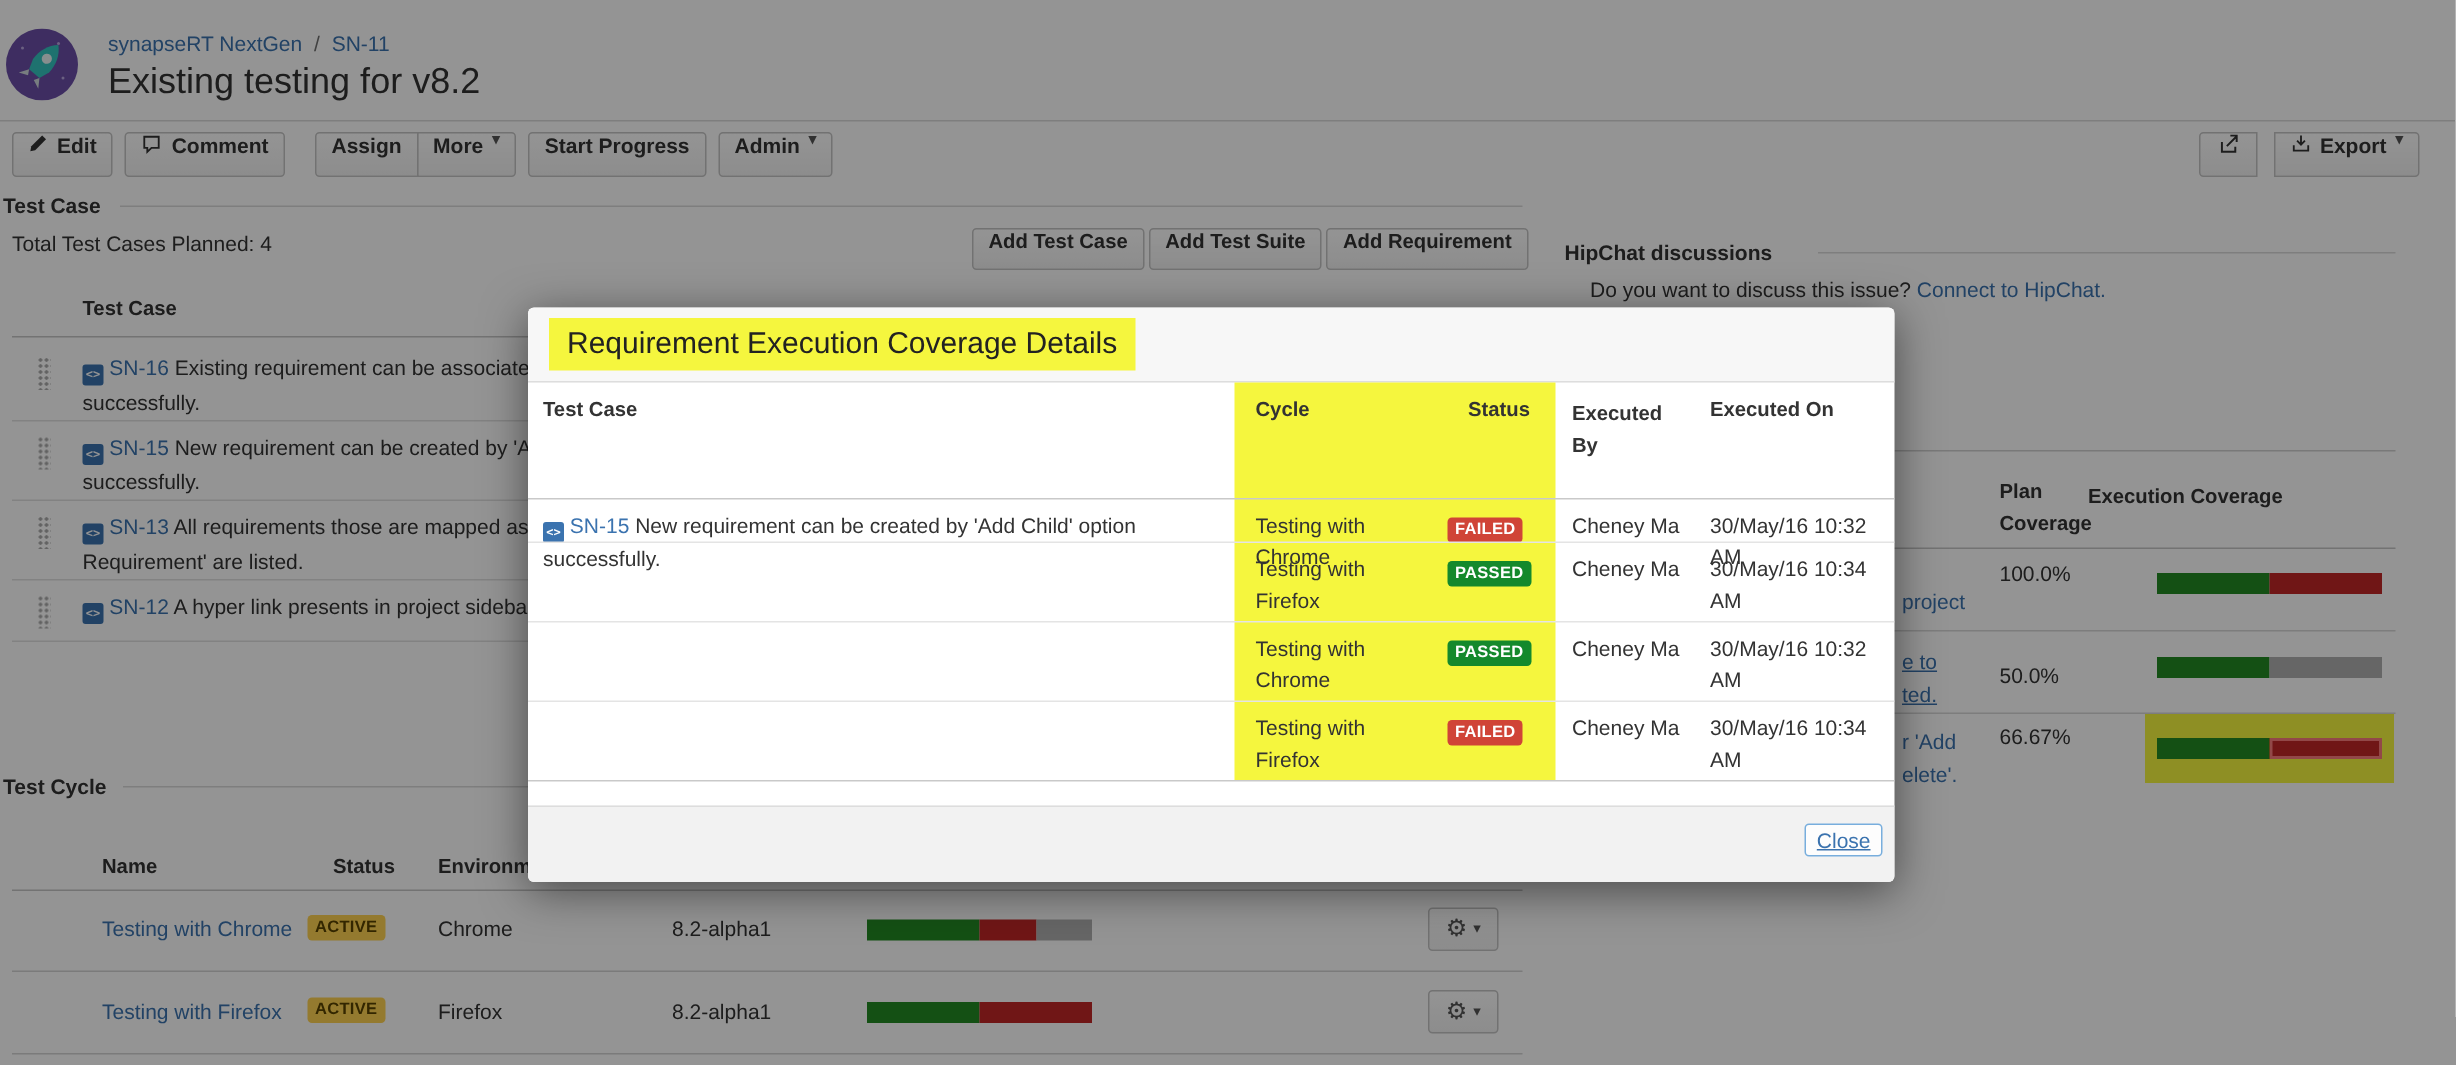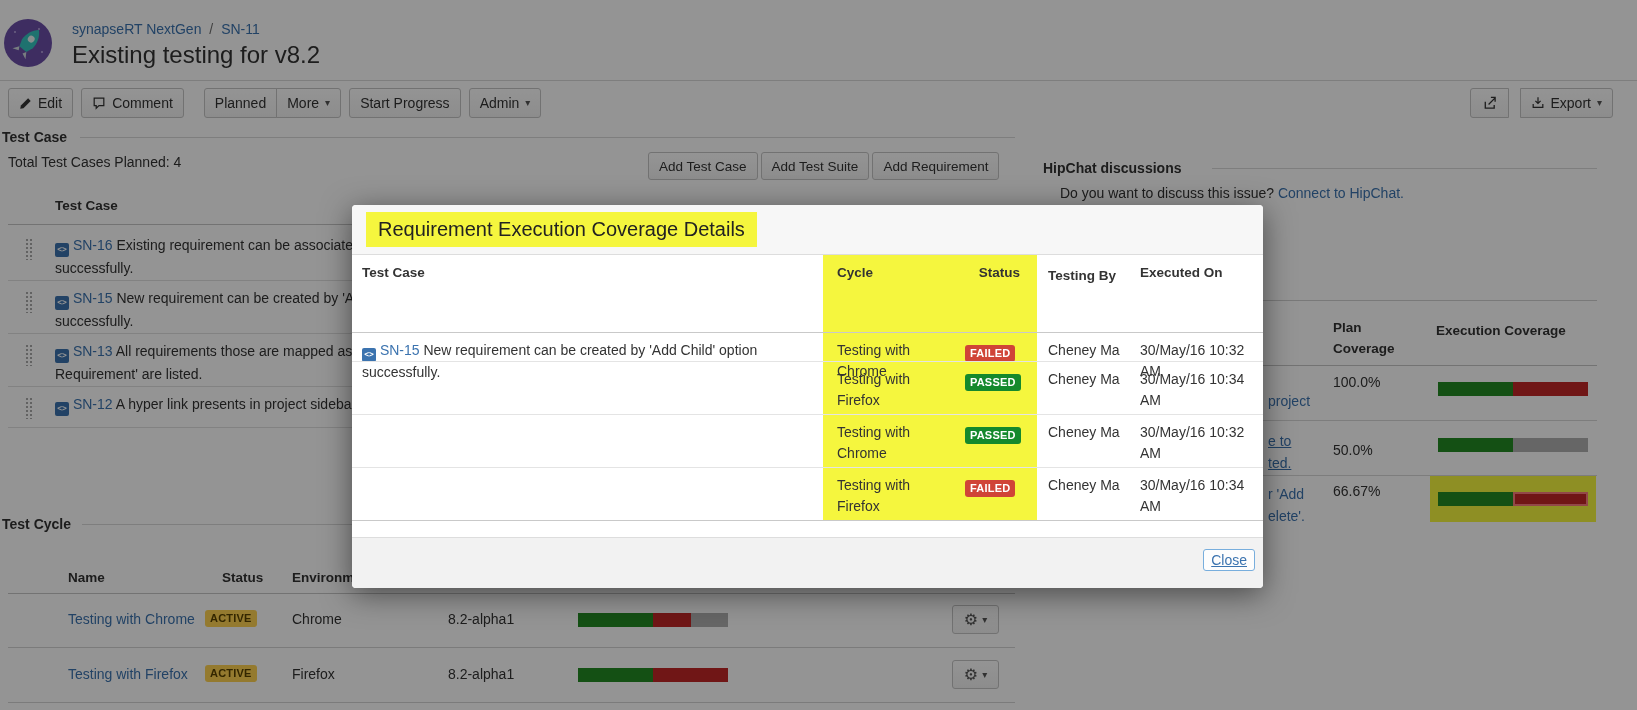--- a/index.html
+++ b/index.html
@@ -8,23 +8,23 @@
     width:1637px; height:710px; position:relative; overflow:hidden;
     background:#fff; font-family:"Liberation Sans", sans-serif; color:#333; font-size:14px;
   }
   .abs { position:absolute; }
   a { color:#3b73af; text-decoration:none; cursor:pointer; }
   .rule { border-top:1px solid #d9d9d9; height:0; }
   .sect-head { font-weight:bold; font-size:14px; color:#333; }
 
   
   .btn {
-    display:inline-flex; align-items:center; gap:6px; height:30px; padding:0 10px;
+    display:inline-flex; align-items:flex-start; gap:6px; height:30px; padding:0 10px;
     background:linear-gradient(#ffffff,#f2f2f2); border:1px solid #c4c4c4; border-radius:3px;
-    color:#333; font-size:14px; cursor:pointer; white-space:nowrap;
+    color:#333; font-size:14px; cursor:pointer; white-space:nowrap;font-weight:bold;
   }
   .btn-sm { height:28px; font-size:13.5px; }
   .btn-group { display:inline-flex; }
   .btn-group .btn { border-radius:0; margin-left:-1px; }
   .btn-group .btn:first-child { border-radius:3px 0 0 3px; margin-left:0; }
   .btn-group .btn:last-child { border-radius:0 3px 3px 0; }
   .caret { font-size:10px; color:#555; line-height:1; }
 
   
   .breadcrumb { font-size:14px; }
@@ -120,21 +120,21 @@
   </button>
   <button class="btn">
     <svg width="14" height="14" viewBox="0 0 16 16">
         <path d="M2.5 2.5h11v8.5H8l-3.2 3v-3H2.5z" fill="none" stroke="#333" stroke-width="1.4"></path>
       </svg>
     <span>Comment</span>
   </button>
   <span style="width:4px;"></span>
   <span class="btn-group">
     <button class="btn">
-        <span>Planned</span>
+        <span>Assign</span>
       </button>
     <button class="btn">
       <span>More</span>
       <span class="caret">▾</span>
     </button>
   </span>
   <button class="btn">
       <span>Start Progress</span>
     </button>
   <button class="btn">
@@ -251,21 +251,21 @@
 <div class="abs" style="left:1060px; top:185px;">
   <span>Do you want to discuss this issue?</span>
   <a>Connect to HipChat.</a>
 </div>
 
 <div class="abs rule" style="left:1263px; top:300px; width:334px; border-color:#d0d0d0;"></div>
 <div class="abs col-head" style="left:1333px; top:317px; line-height:21px;">
   <div>Plan</div>
   <div>Coverage</div>
 </div>
-<div class="abs col-head" style="left:1436px; top:323px;">Execution Coverage</div>
+<div class="abs col-head" style="left:1392px; top:323px;">Execution Coverage</div>
 <div class="abs rule" style="left:1240px; top:365px; width:357px; border-color:#c6c6c6;"></div>
 
 <div class="abs" style="left:1240px; top:365px; width:357px; height:56px; border-bottom:1px solid #d8d8d8;">
   <a class="abs" style="left:28px; top:9px; line-height:22px;margin-top:16px;">
     <div>project</div>
     <div></div>
   </a>
   <span class="abs" style="left:93px; top:9px;">100.0%</span>
   <div class="abs bar" style="left:198px; top:17px;">
       <span style="width: 50%; background: rgb(35, 139, 35);"></span>
@@ -303,21 +303,21 @@
 <div class="modal">
   <div class="modal-header">
     <div class="modal-title hl">Requirement Execution Coverage Details</div>
   </div>
 
   <div class="abs hl" style="left:471px; top:50px; width:214px; height:265px;"></div>
 
   <div class="abs col-head" style="left:10px; top:60px;">Test Case</div>
   <div class="abs col-head" style="left:485px; top:60px;">Cycle</div>
   <div class="abs col-head" style="left:600px; top:60px; width:68px; text-align:right;">Status</div>
-  <div class="abs col-head" style="left:696px; top:60px; width:70px; line-height:21px;">Testing By</div>
+  <div class="abs col-head" style="left:696px; top:60px; width:70px; line-height:21px;">Executed By</div>
   <div class="abs col-head" style="left:788px; top:60px;">Executed On</div>
 
   <div class="mrow" style="top:103px; border-top-color:#c9c9c9;margin-top:24px;">
     <div class="mcell" style="left:10px; width:445px;">
       <span class="tc-icon">&lt;&gt;</span>
       <a>SN-15</a>
       <span>New requirement can be created by 'Add Child' option successfully.</span>
     </div>
     <div class="mcell" style="left:485px; width:110px;">Testing with Chrome</div>
     <span class="lozenge abs" style="left: 613px; top: 12px; background: rgb(208, 68, 55); color: rgb(255, 255, 255);">FAILED</span>

